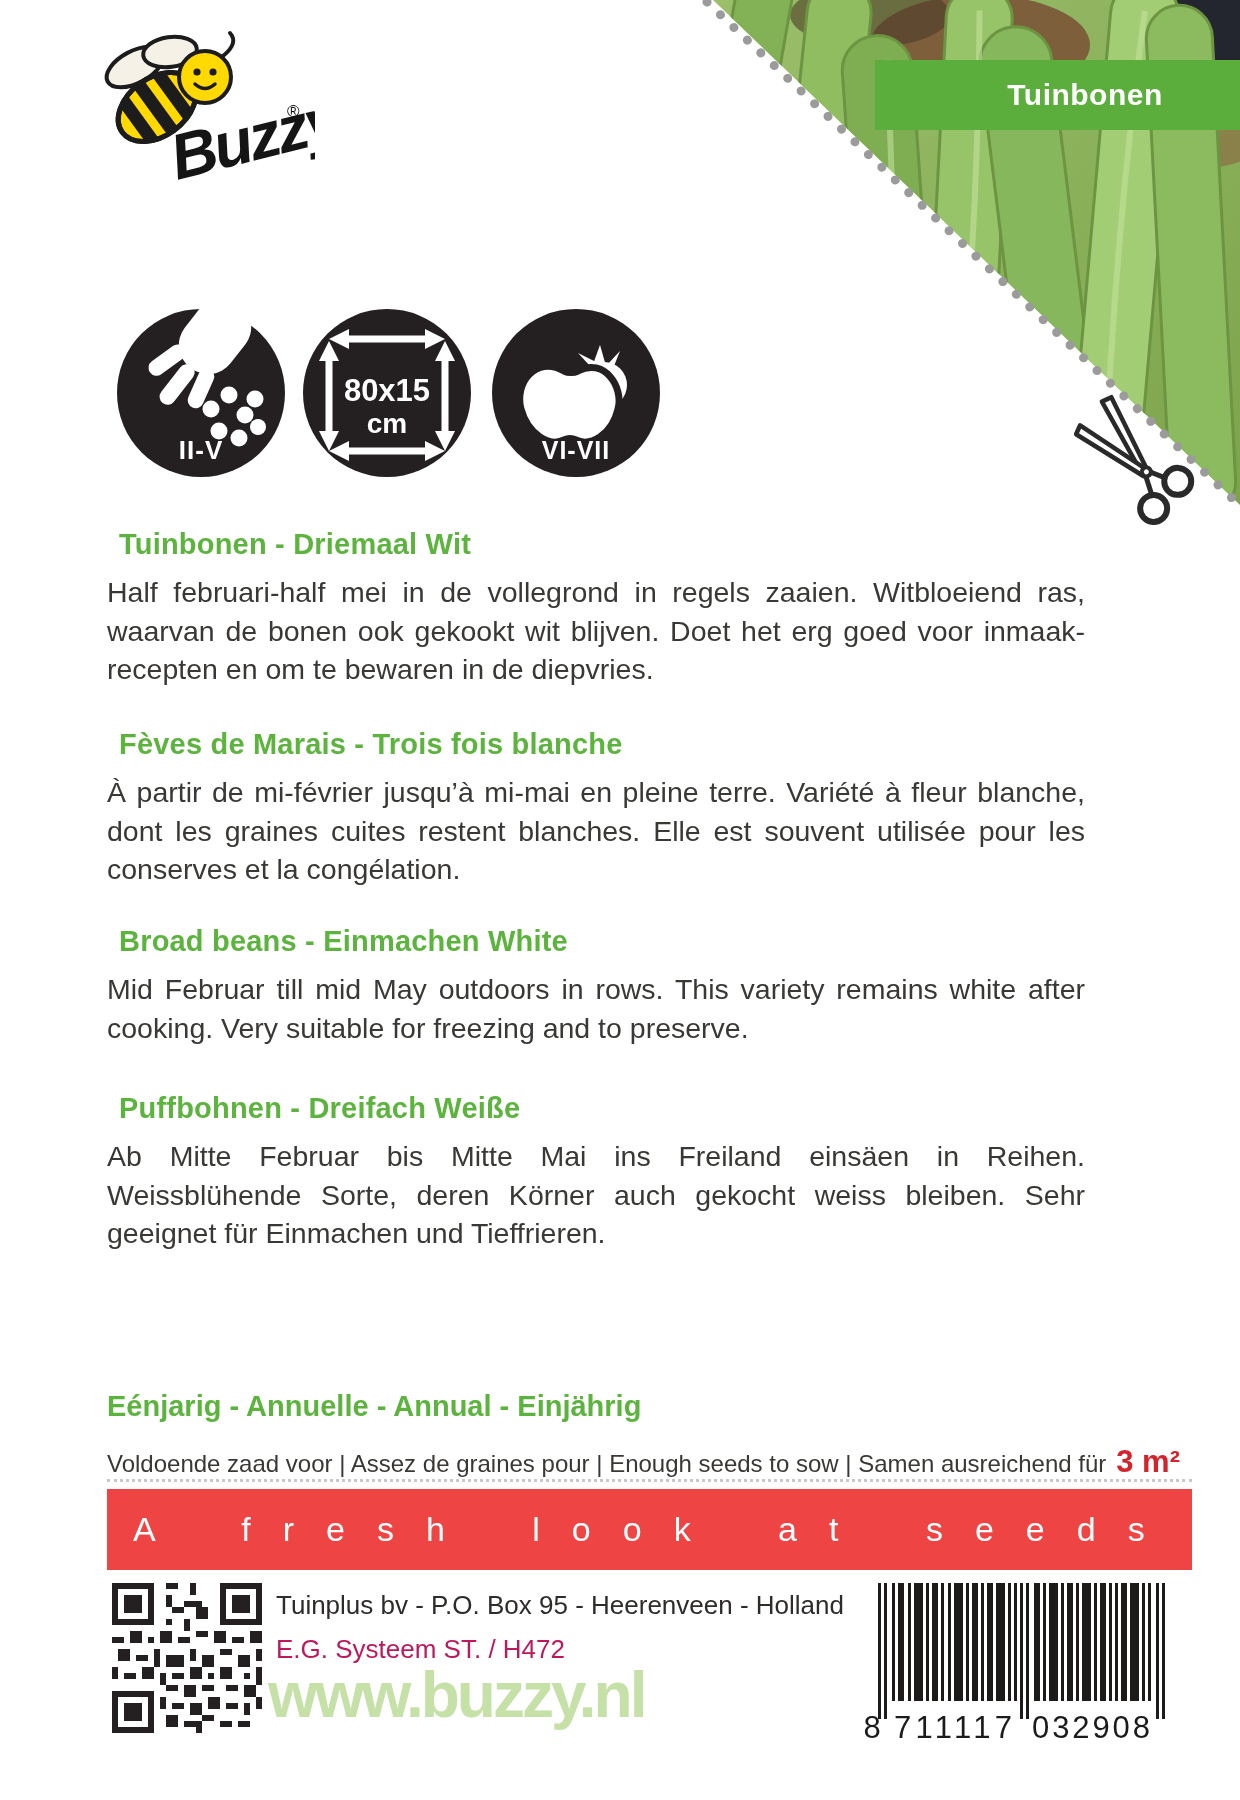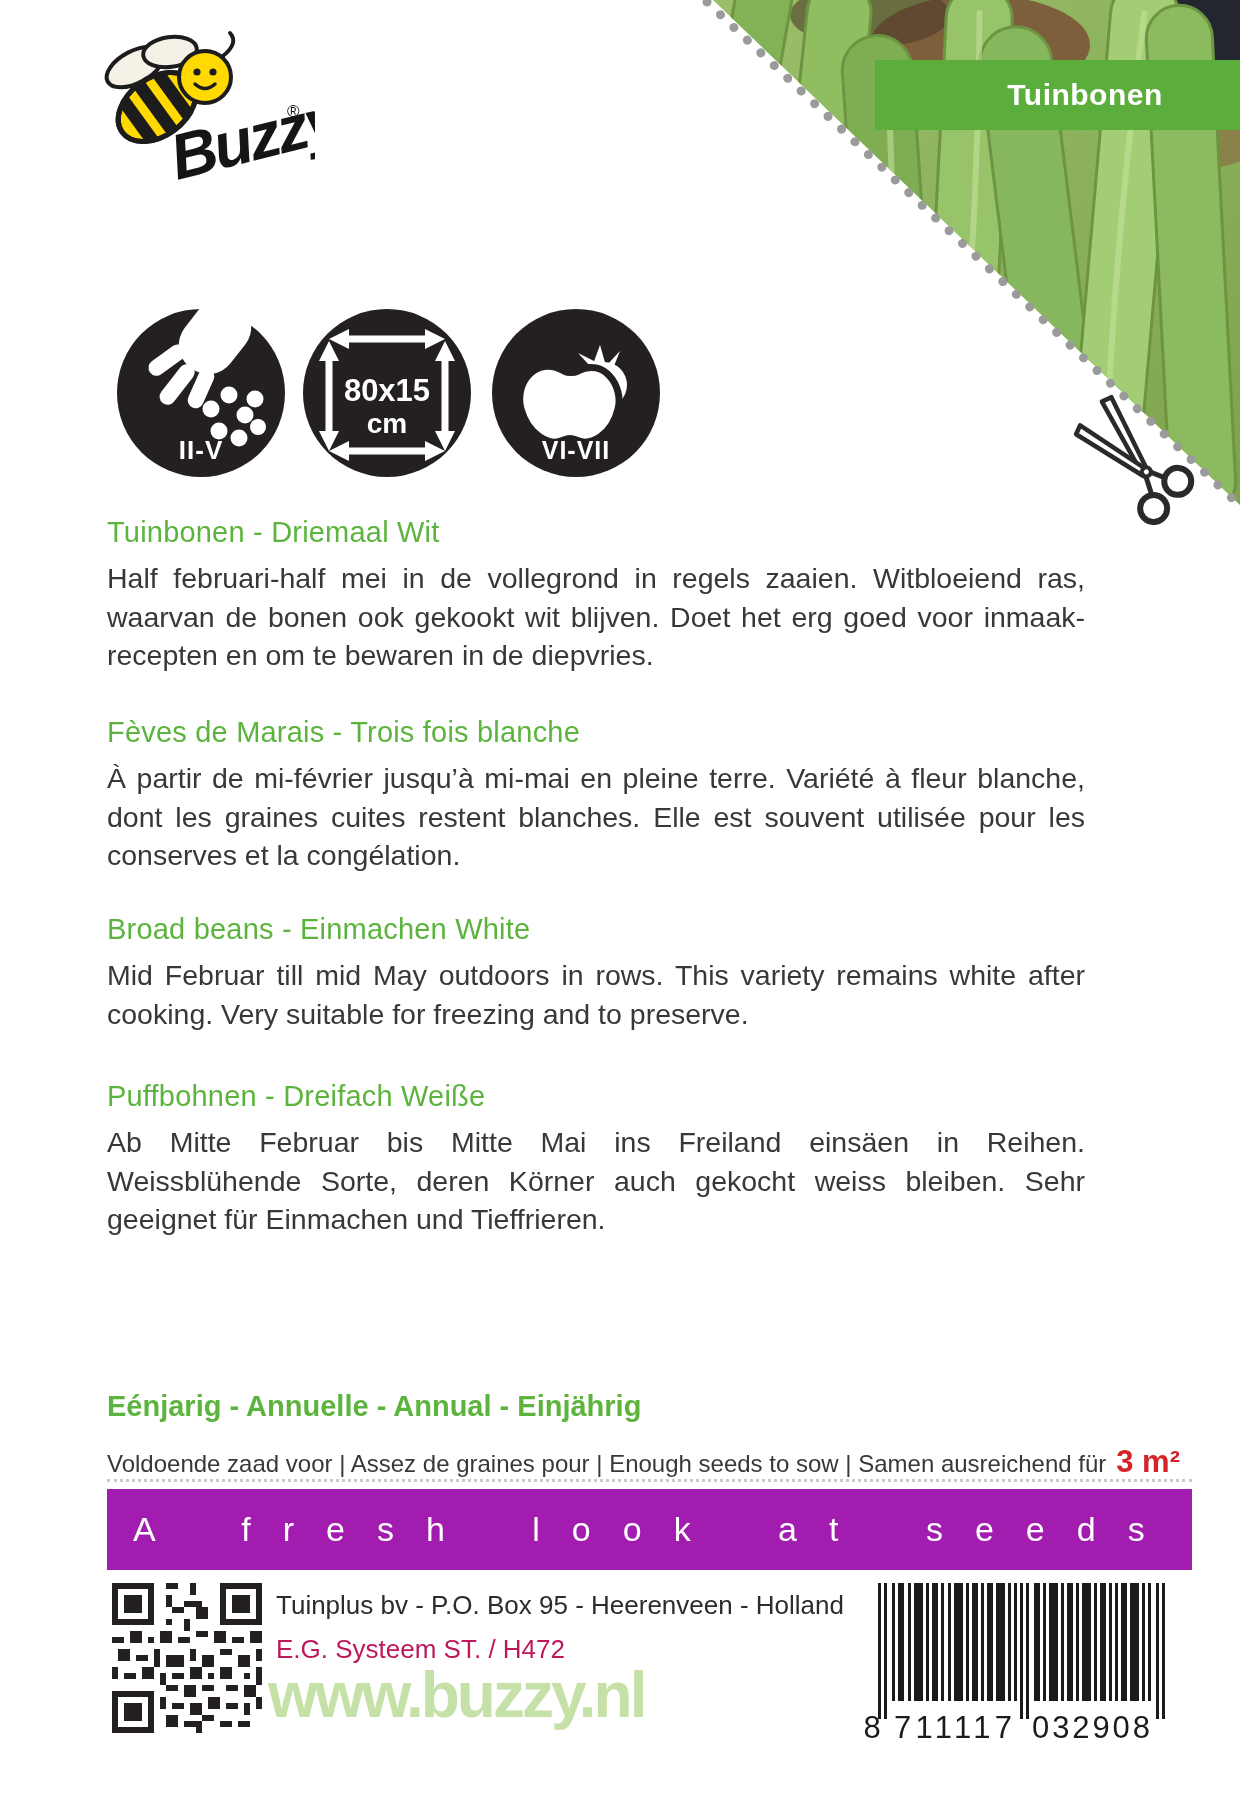--- a/index.html
+++ b/index.html
@@ -20,37 +20,37 @@
 
   
   .logo{position:absolute;left:85px;top:25px;width:230px;height:175px;}
 
   
   .picto{position:absolute;top:309px;width:168px;height:168px;}
   .picto-sow{left:117px;} .picto-space{left:303px;} .picto-harvest{left:492px;}
 
   
   .sec{position:absolute;left:107px;width:978px;}
-  .sec h3{margin:0;font-size:29px;font-weight:normal;color:#5cb43e;letter-spacing:.2px;}
+  .sec h3{margin:12px;font-size:29px;font-weight:bold;color:#5cb43e;letter-spacing:.2px;}
   .sec p{margin:10px 0 0 0;font-size:28.5px;line-height:38.5px;color:#3a3835;
          text-align:justify;text-align-last:left;}
   .sec-nl{top:516px;} .sec-fr{top:716px;} .sec-en{top:913px;} .sec-de{top:1080px;}
 
   .annual{position:absolute;left:107px;top:1390px;font-size:29px;font-weight:bold;color:#5cb43e;}
 
   .seeds-line{position:absolute;left:107px;top:1444px;width:1073px;
               display:flex;justify-content:space-between;align-items:baseline;}
   .seeds-line .txt{font-size:24px;color:#3a3835;}
   .seeds-line .area{font-size:31px;font-weight:bold;color:#d5232b;white-space:nowrap;}
 
   .perforation{position:absolute;left:107px;top:1479px;width:1085px;height:0;
                border-top:3px dotted #c9c9c9;}
 
   
-  .banner{position:absolute;left:107px;top:1489px;width:1085px;height:81px;background:#a21caf;
+  .banner{position:absolute;left:107px;top:1489px;width:1085px;height:81px;background:#ef4444;
           overflow:hidden;}
   .banner .tag{color:#ffffff;font-size:34px;line-height:81px;letter-spacing:32px;
                word-spacing:14px;padding-left:26px;white-space:nowrap;}
 
   
   .qr{position:absolute;left:112px;top:1583px;width:150px;height:150px;}
   .addr1{position:absolute;left:276px;top:1590px;font-size:26px;color:#2e2c2a;}
   .addr2{position:absolute;left:276px;top:1634px;font-size:26px;color:#be185d;}
   .website{position:absolute;left:268px;top:1658px;font-size:64px;font-weight:bold;
            color:#c6e1a8;letter-spacing:-3px;}

